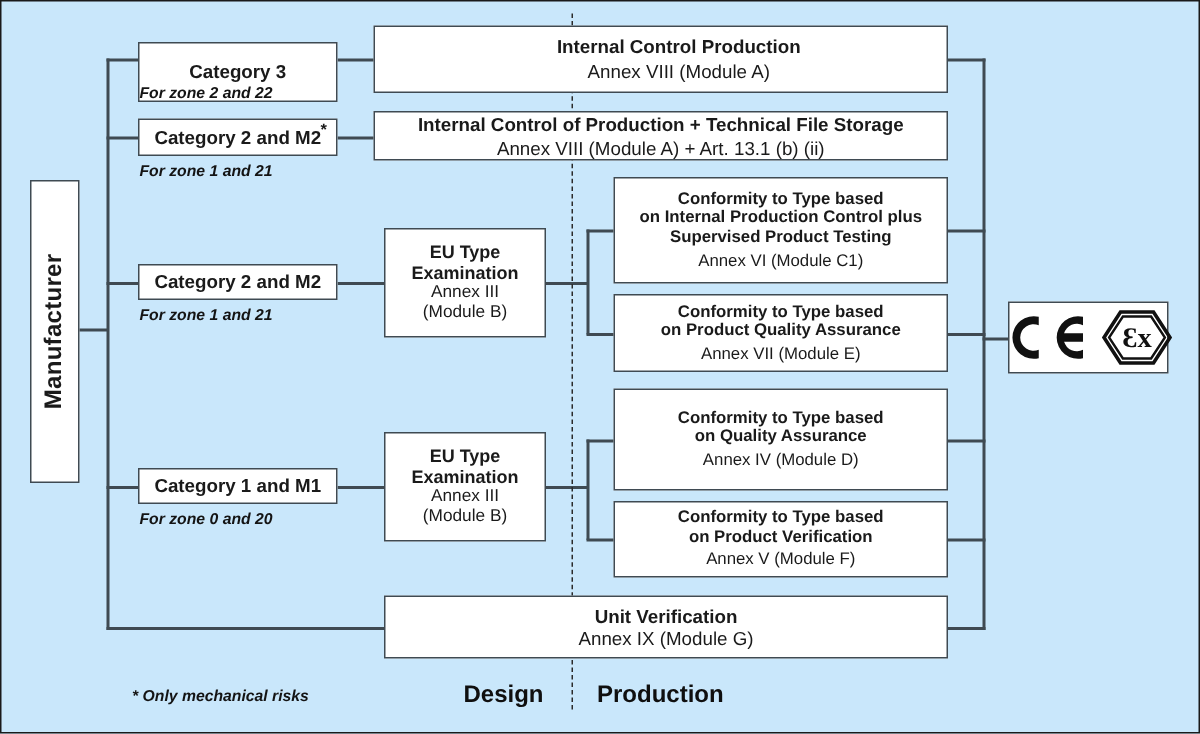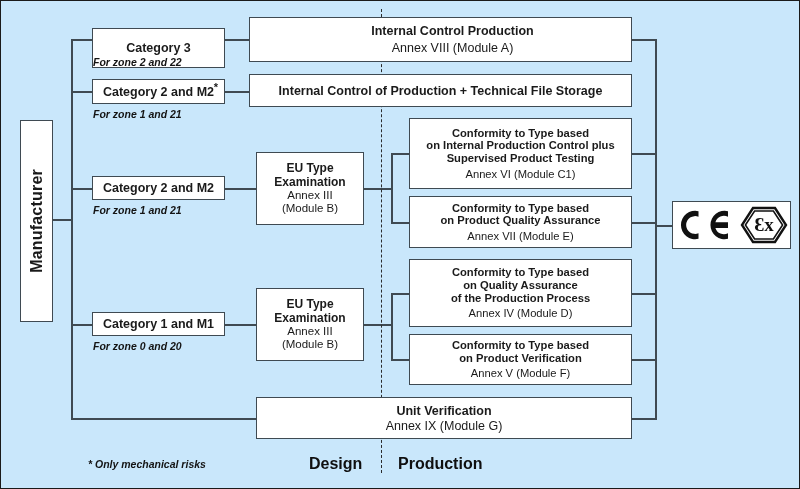--- a/index.html
+++ b/index.html
@@ -120,21 +120,21 @@
   .conf{left:408px;width:223px;}
   .conf .b{font-size:11.2px;}
   .conf .n{font-size:11.2px;margin-top:3px;}
   #conf1{top:117px;height:71px;}
   #conf2{top:195px;height:52px;}
   #conf3{top:258px;height:68px;}
   #conf4{top:333px;height:51px;}
 
   
   #cemark{
-    left:671px;top:200px;width:119px;height:48px;
+    left:671px;top:200px;width:107px;height:48px;
     flex-direction:row;gap:6px;
   }
   #cemark svg{display:block;}
 </style>
 </head>
 <body>
 
 <div id="canvas">
 
   <div class="vline" style="left:70px;top:38px;height:381px;"></div>
@@ -220,39 +220,39 @@
     <span class="n">(Module B)</span>
   </div>
 
   <div class="box" id="icp">
     <span class="b">Internal Control Production</span>
     <span class="n">Annex VIII (Module A)</span>
   </div>
 
   <div class="box" id="icpts">
     <span class="b">Internal Control of Production + Technical File Storage</span>
+    <span class="n">Annex VIII (Module A) + Art. 13.1 (b) (ii)</span>
   </div>
 
   <div class="box conf" id="conf1">
     <span class="b">Conformity to Type based</span>
     <span class="b">on Internal Production Control plus</span>
     <span class="b">Supervised Product Testing</span>
     <span class="n">Annex  VI (Module C1)</span>
   </div>
 
   <div class="box conf" id="conf2">
     <span class="b">Conformity to Type based</span>
     <span class="b">on Product Quality Assurance</span>
     <span class="n">Annex  VII (Module E)</span>
   </div>
 
   <div class="box conf" id="conf3">
     <span class="b">Conformity to Type based</span>
     <span class="b">on Quality Assurance</span>
-    <span class="b">of the Production Process</span>
     <span class="n">Annex  IV (Module D)</span>
   </div>
 
   <div class="box conf" id="conf4">
     <span class="b">Conformity to Type based</span>
     <span class="b">on Product Verification</span>
     <span class="n">Annex  V (Module F)</span>
   </div>
 
   <div class="box" id="unitver">

